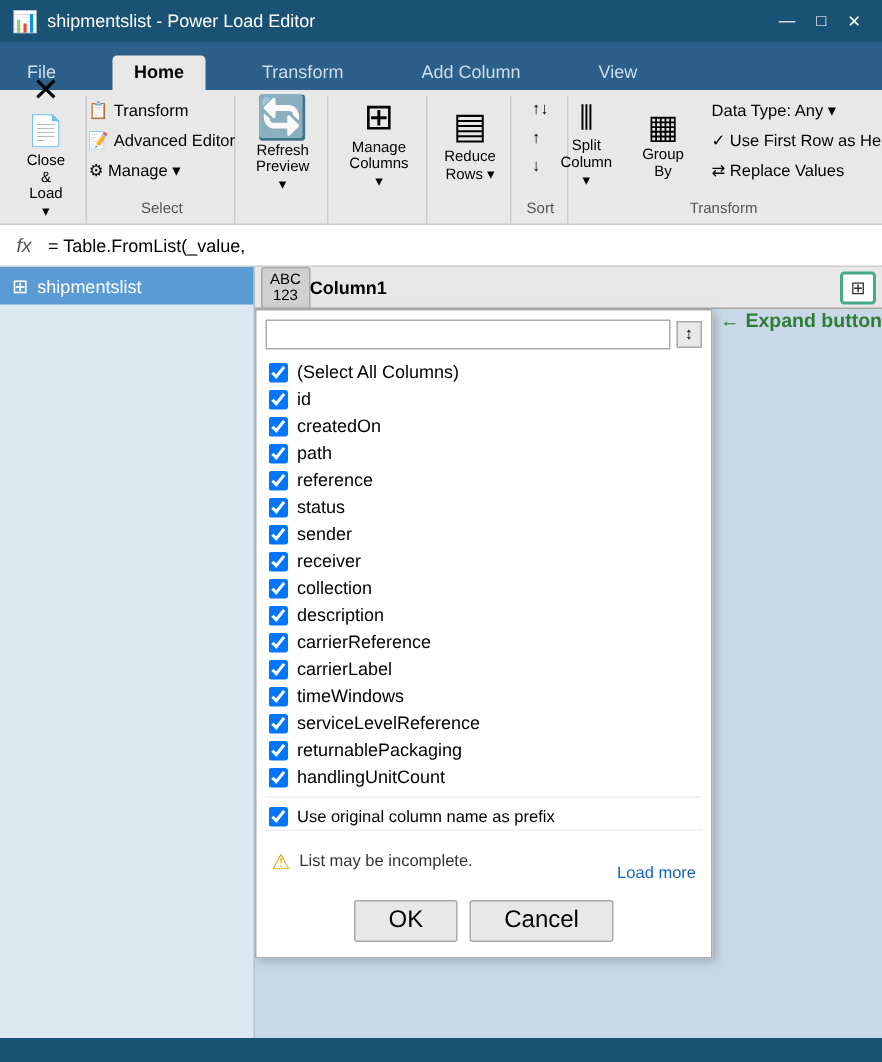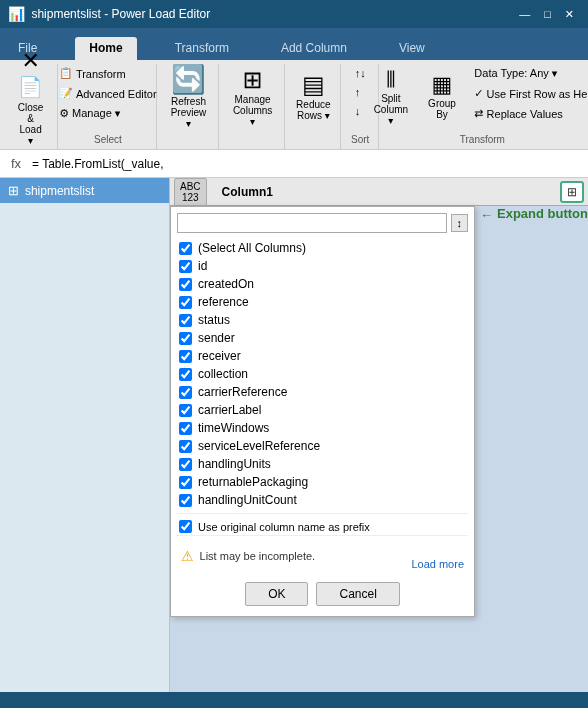--- a/index.html
+++ b/index.html
@@ -117,20 +117,21 @@
     .formula-bar {
       background: #fff;
       border-bottom: 1px solid #ccc;
       height: 28px;
       display: flex;
       align-items: center;
       padding: 0 6px;
       gap: 6px;
     }
     .formula-fx {
+      font-style: italic;
       color: #555;
       font-size: 13px;
       width: 20px;
       text-align: center;
     }
     .formula-input {
       flex: 1;
       border: none;
       outline: none;
       font-size: 12px;
@@ -183,21 +184,21 @@
     }
 
     
     .col-header {
       display: flex;
       align-items: center;
       background: #e8e8e8;
       border-bottom: 1px solid #aaa;
       height: 28px;
       padding: 0 4px;
-      gap: 15px;
+      gap: 0;
     }
     .col-type-btn {
       background: #d0d0d0;
       border: 1px solid #aaa;
       padding: 2px 5px;
       font-size: 10px;
       cursor: pointer;
       border-radius: 2px;
     }
     .col-name {
@@ -303,21 +304,21 @@
       margin-top: 16px;
     }
     .dropdown-buttons {
       display: flex;
       justify-content: center;
       gap: 8px;
       padding: 4px 0;
     }
     .btn-ok, .btn-cancel {
       padding: 4px 22px;
-      font-size: 12px;
+      font-size: 16px;
       cursor: pointer;
       border: 1px solid #aaa;
       border-radius: 2px;
       background: #e8e8e8;
     }
 
     
     .arrow-annotation {
       position: absolute;
       top: 28px;
@@ -525,57 +526,61 @@
         <label class="checkbox-item">
           <input type="checkbox" checked="" style="">
           <span>id</span>
         </label>
         <label class="checkbox-item">
           <input type="checkbox" checked="" style="">
           <span>createdOn</span>
         </label>
         <label class="checkbox-item">
           <input type="checkbox" checked="" style="">
+          <span>path</span>
+        </label>
+        <label class="checkbox-item">
+          <input type="checkbox" checked="" style="">
           <span>reference</span>
         </label>
         <label class="checkbox-item">
           <input type="checkbox" checked="" style="">
           <span>status</span>
         </label>
         <label class="checkbox-item">
           <input type="checkbox" checked="" style="">
           <span>sender</span>
         </label>
         <label class="checkbox-item">
           <input type="checkbox" checked="" style="">
           <span>receiver</span>
         </label>
         <label class="checkbox-item">
           <input type="checkbox" checked="" style="">
           <span>collection</span>
         </label>
         <label class="checkbox-item">
           <input type="checkbox" checked="" style="">
+          <span>description</span>
+        </label>
+        <label class="checkbox-item">
+          <input type="checkbox" checked="" style="">
           <span>carrierReference</span>
         </label>
         <label class="checkbox-item">
           <input type="checkbox" checked="" style="">
           <span>carrierLabel</span>
         </label>
         <label class="checkbox-item">
           <input type="checkbox" checked="" style="">
           <span>timeWindows</span>
         </label>
         <label class="checkbox-item">
           <input type="checkbox" checked="" style="">
           <span>serviceLevelReference</span>
-        </label>
-        <label class="checkbox-item">
-          <input type="checkbox" checked="" style="">
-          <span>handlingUnits</span>
         </label>
         <label class="checkbox-item">
           <input type="checkbox" checked="" style="">
           <span>returnablePackaging</span>
         </label>
         <label class="checkbox-item">
           <input type="checkbox" checked="" style="">
           <span>handlingUnitCount</span>
         </label>
       </div>

